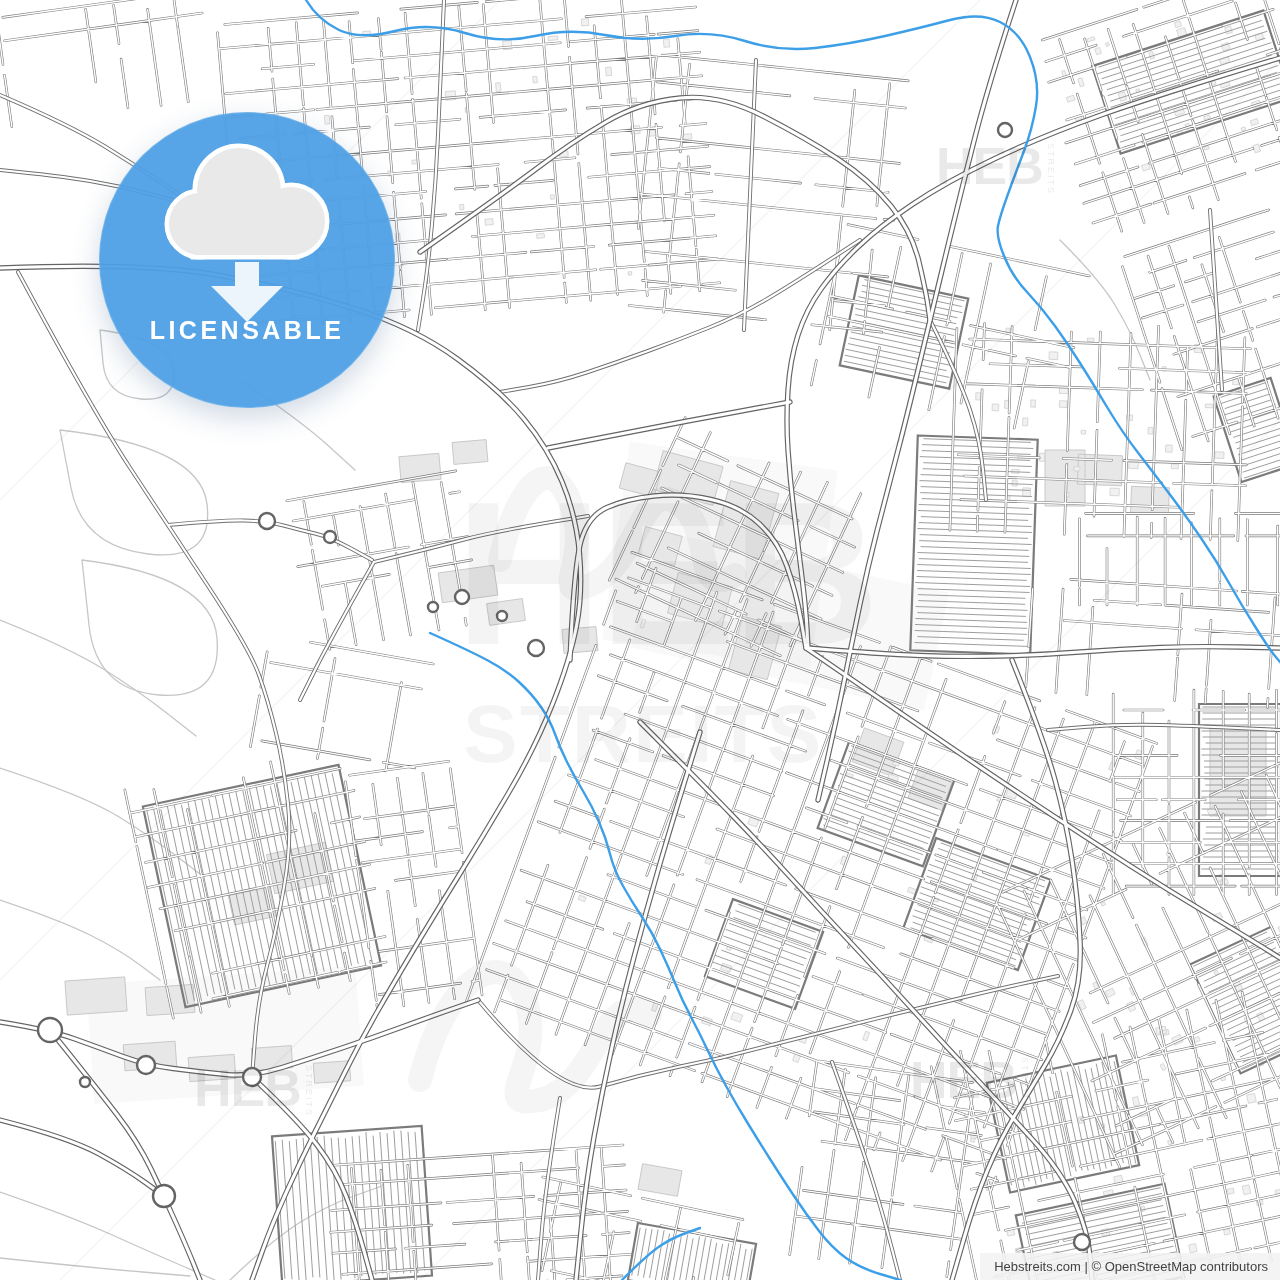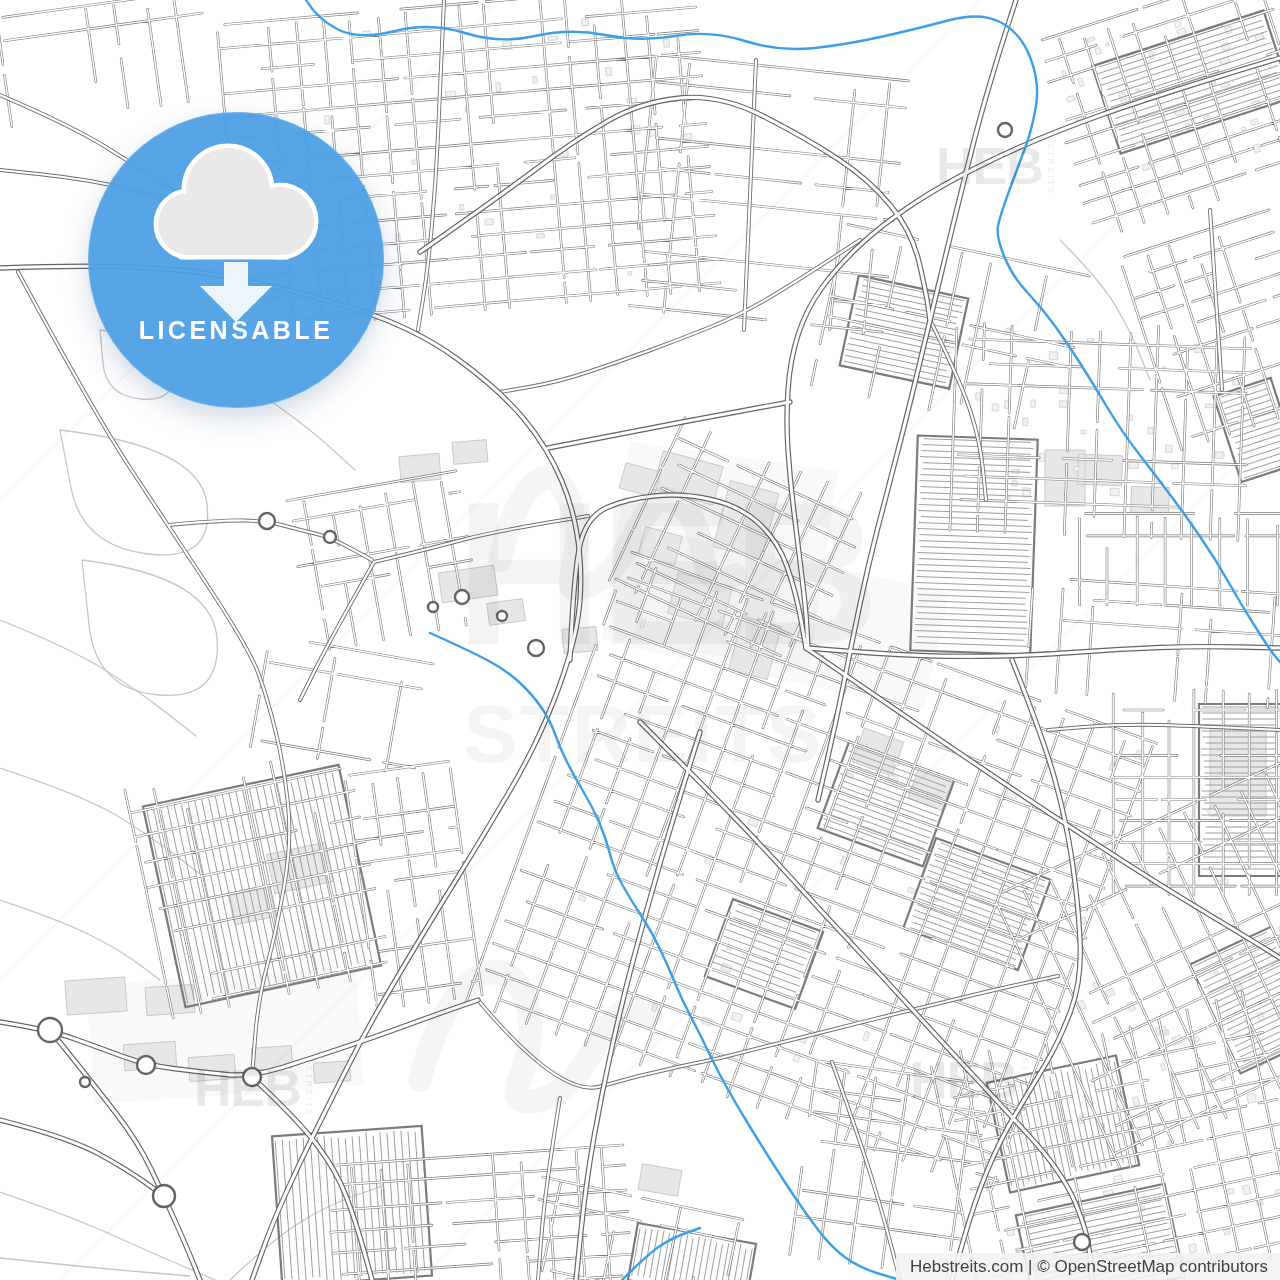--- a/index.html
+++ b/index.html
@@ -21,21 +21,21 @@
   .badge{position:absolute;border-radius:50%;
          display:flex;flex-direction:column;align-items:center;
          box-shadow:0 10px 28px rgba(40,80,130,.22), inset 0 0 0 1px rgba(255,255,255,.18);}
   .badge svg{display:block;margin-top:0;}
   .badge-label{position:absolute;left:0;right:0;top:204px;text-align:center;
                font-size:25px;font-weight:700;letter-spacing:3.5px;}
 
   
   .attribution{position:absolute;right:0;bottom:0;height:27px;
                display:flex;align-items:center;padding:0 12px 0 14px;
-               font-size:17px;white-space:pre;}
+               font-size:13px;white-space:pre;}
   .attribution .b{font-weight:400;}
 </style>
 </head>
 <body>
 
 <div id="stage">
 
   <svg id="map-svg" width="1280" height="1280" viewBox="0 0 1280 1280">
       <g>
         <path d="M86.1,984.6 L355.5,965.7 L363.9,1085.4 L94.5,1104.3 Z" fill="rgba(0,0,0,0.022)"></path>
@@ -174,21 +174,21 @@
         <path d="M500,560 C520,470 560,450 575,520 C585,565 550,600 590,585 C640,565 640,475 680,505 C715,530 690,600 735,575" fill="none" stroke="rgba(0,0,0,0.04)" stroke-width="24" stroke-linecap="round"></path>
         <path d="M420,1080 C450,960 520,940 530,1020 C536,1070 490,1110 540,1100 C600,1085 600,985 650,1015" fill="none" stroke="rgba(0,0,0,0.04)" stroke-width="24" stroke-linecap="round"></path>
       </g>
     </svg>
 
   <div class="wm-big" style="color: rgba(0, 0, 0, 0.043);">
     <div class="l1">HEB</div>
     <div class="l2">STREITS</div>
   </div>
 
-  <div class="badge" style="left: 88px; top: 112px; width: 296px; height: 296px; background: rgba(77, 159, 228, 0.94);">
+  <div class="badge" style="left: 99px; top: 112px; width: 296px; height: 296px; background: rgba(77, 159, 228, 0.94);">
     <svg width="296" height="296" viewBox="0 0 296 296">
       <g class="cloud-outline" fill="none" stroke-width="9" stroke="#ffffff">
         <circle cx="101" cy="112" r="31"></circle>
         <circle cx="192" cy="109" r="34"></circle>
         <circle cx="140" cy="78" r="42"></circle>
         <rect x="96" y="98" width="100" height="45"></rect>
       </g>
       <g class="cloud-fill" stroke="none" fill="#e9e9e9">
         <circle cx="101" cy="112" r="31"></circle>
         <circle cx="192" cy="109" r="34"></circle>

